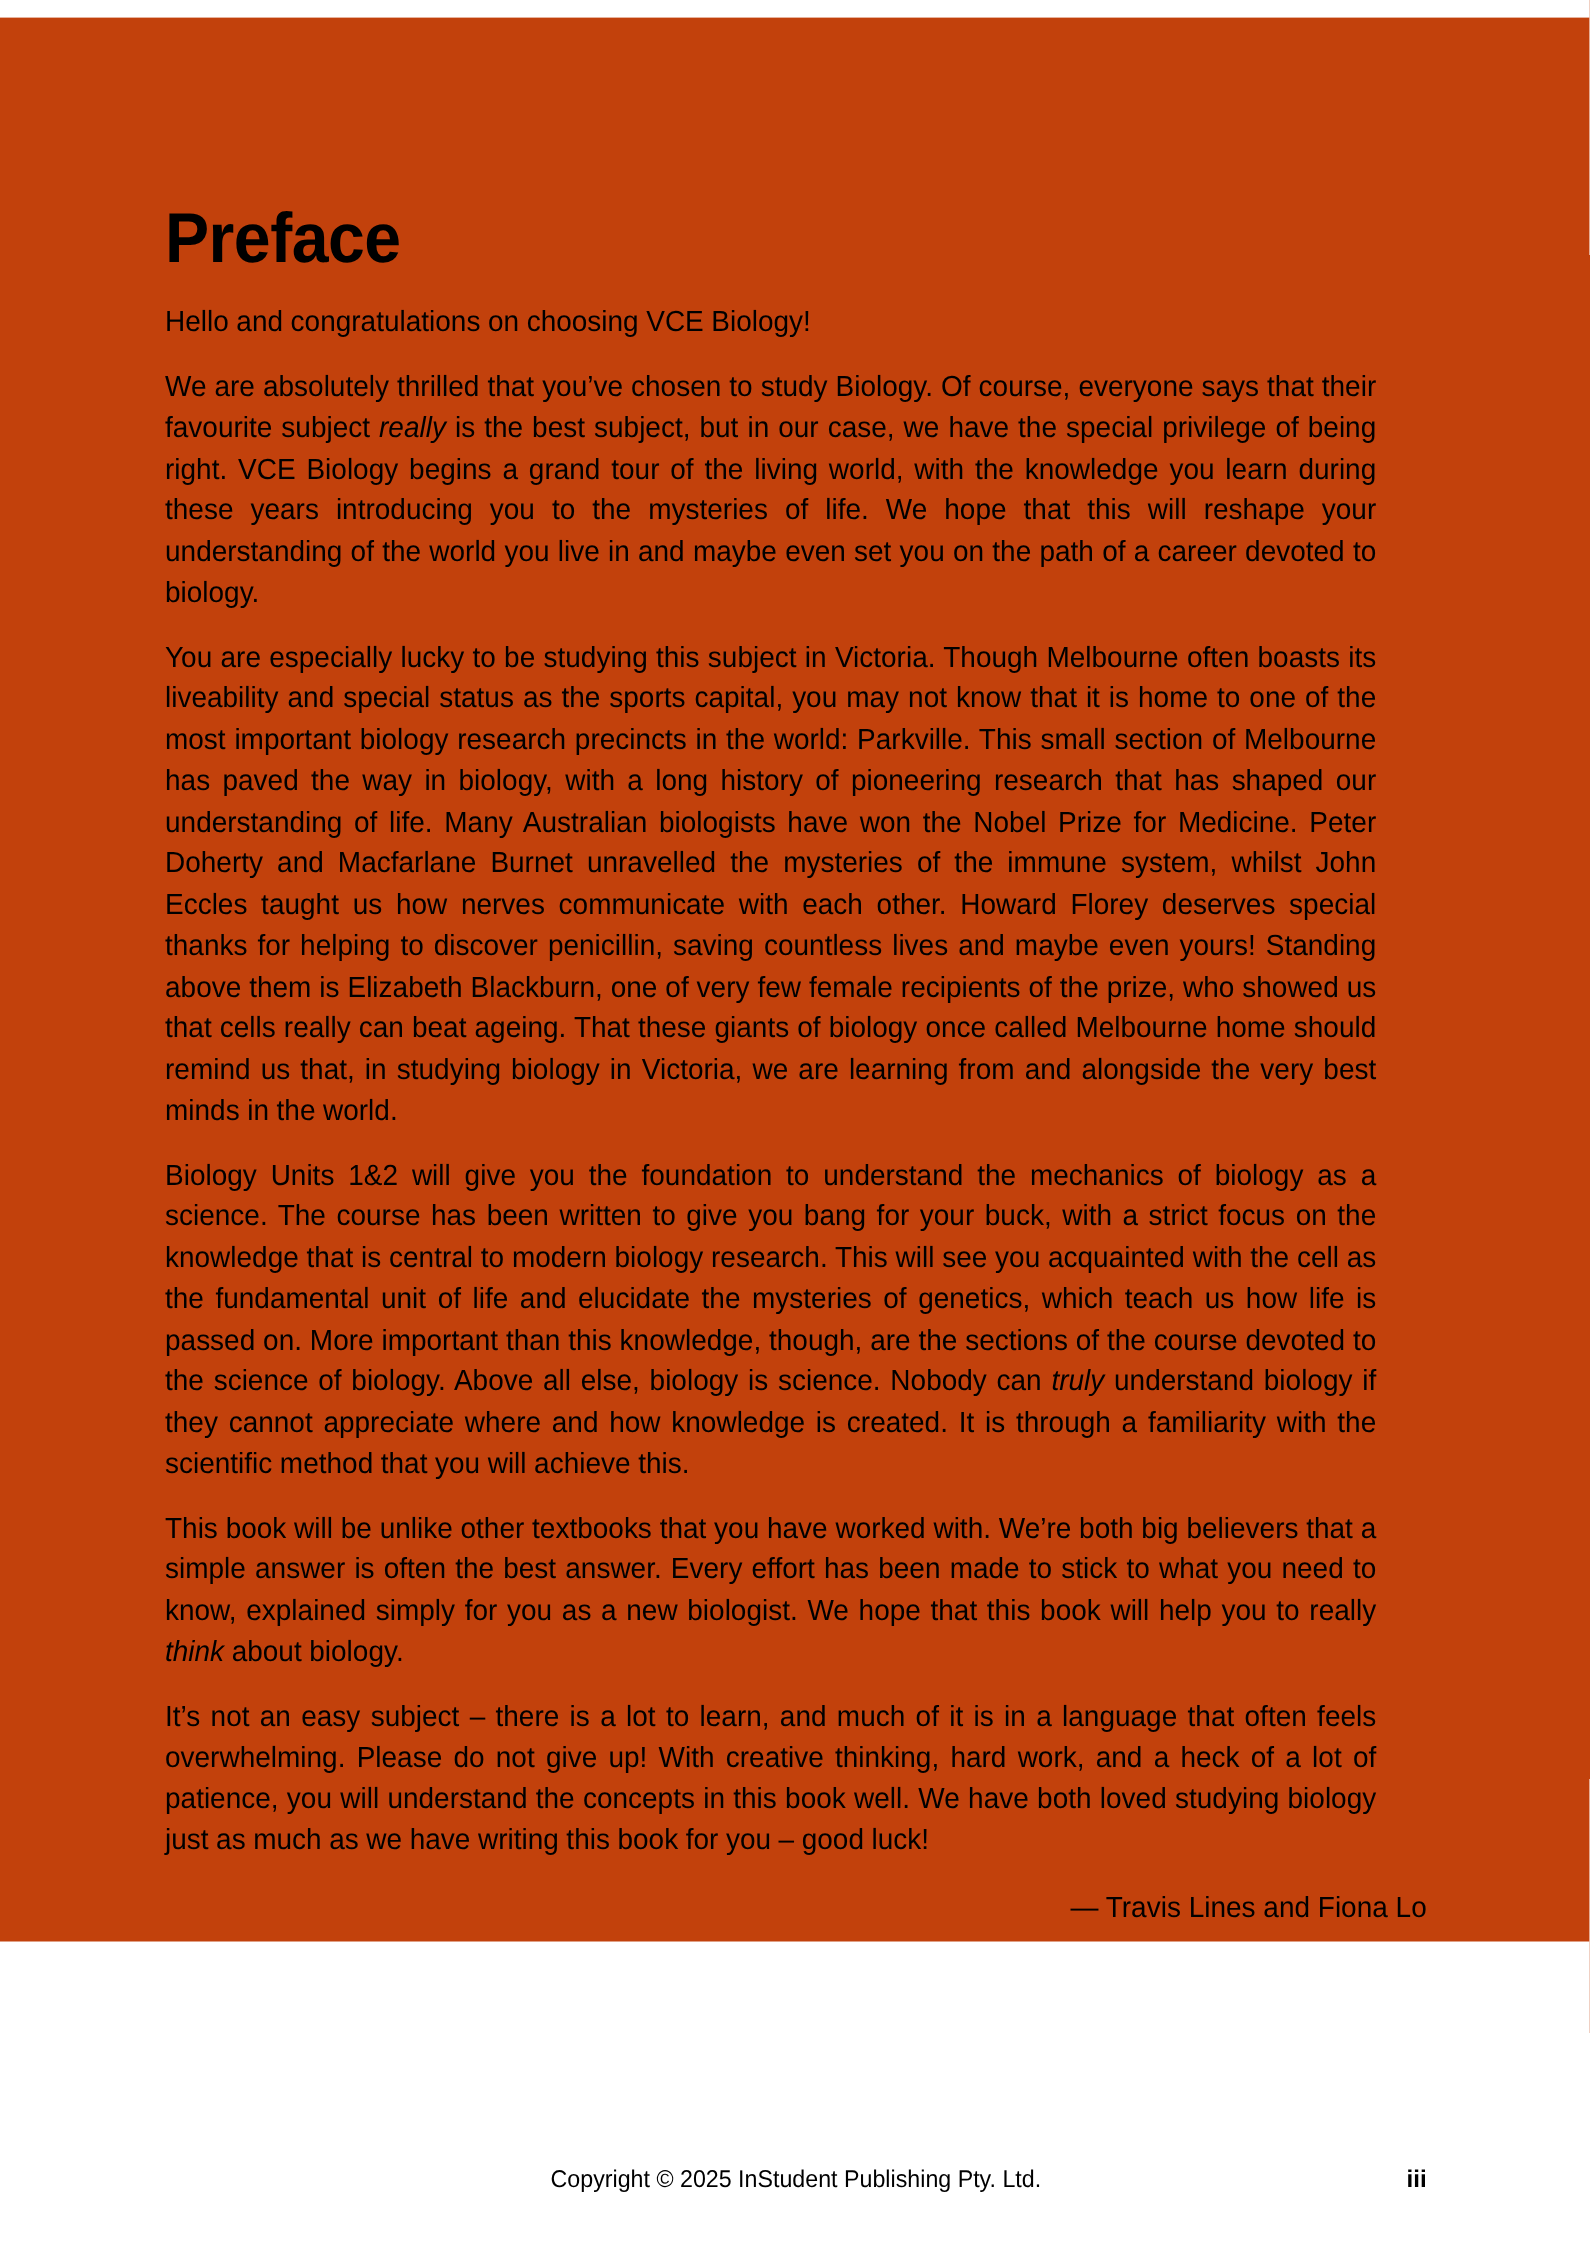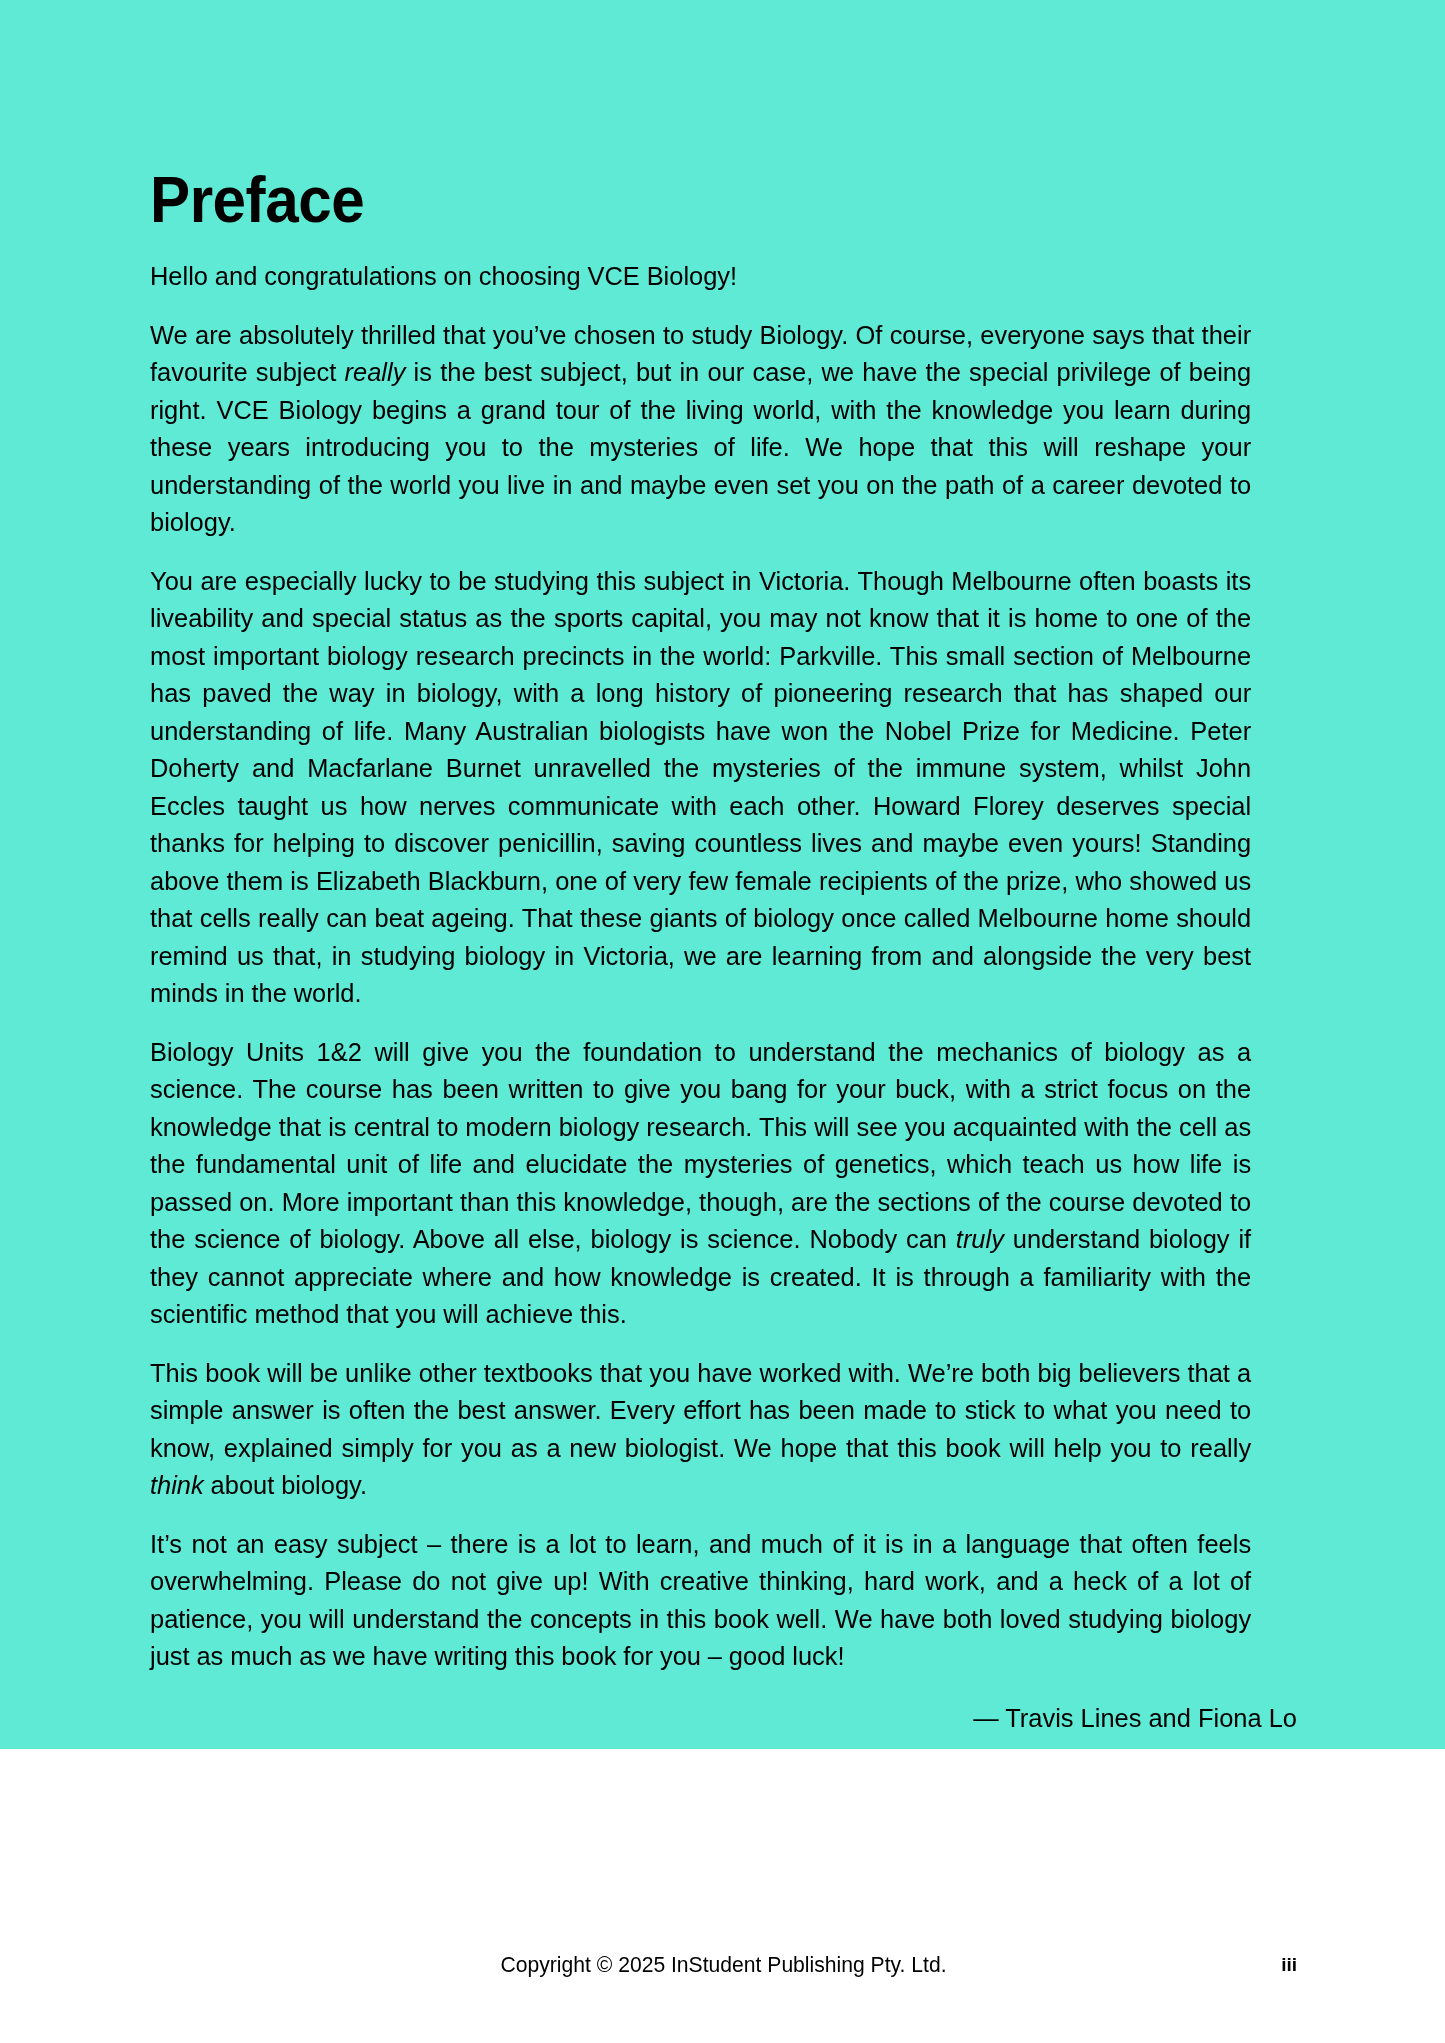--- a/index.html
+++ b/index.html
@@ -11,24 +11,24 @@
     width: 1445px;
     height: 2043px;
     position: relative;
     font-family: "Liberation Sans", sans-serif;
     color: #000000;
     overflow: hidden;
   }
 
   .page {
     position: absolute;
-    left: 0; top: 0;
+    left: 0; top: 16px;
     width: 1445px;
     height: 1749px;
-    background: #5eead4;
+    background: #c2410c;
   }
 
   
   .content {
     position: absolute;
     left: 150px;
     top: 168px;
     width: 1147px;
   }
 
@@ -87,21 +87,21 @@
     text-align: center;
     font-size: 22px;
     line-height: 30px;
     transform: scaleX(0.96);
     transform-origin: center top;
   }
   .footer-pagenum {
     position: absolute;
     right: 0;
     top: 0;
-    font-size: 19px;
+    font-size: 22px;
     line-height: 30px;
     font-weight: bold;
   }
 </style>
 </head>
 <body>
 
 <div class="page">
 
   <div class="content">

